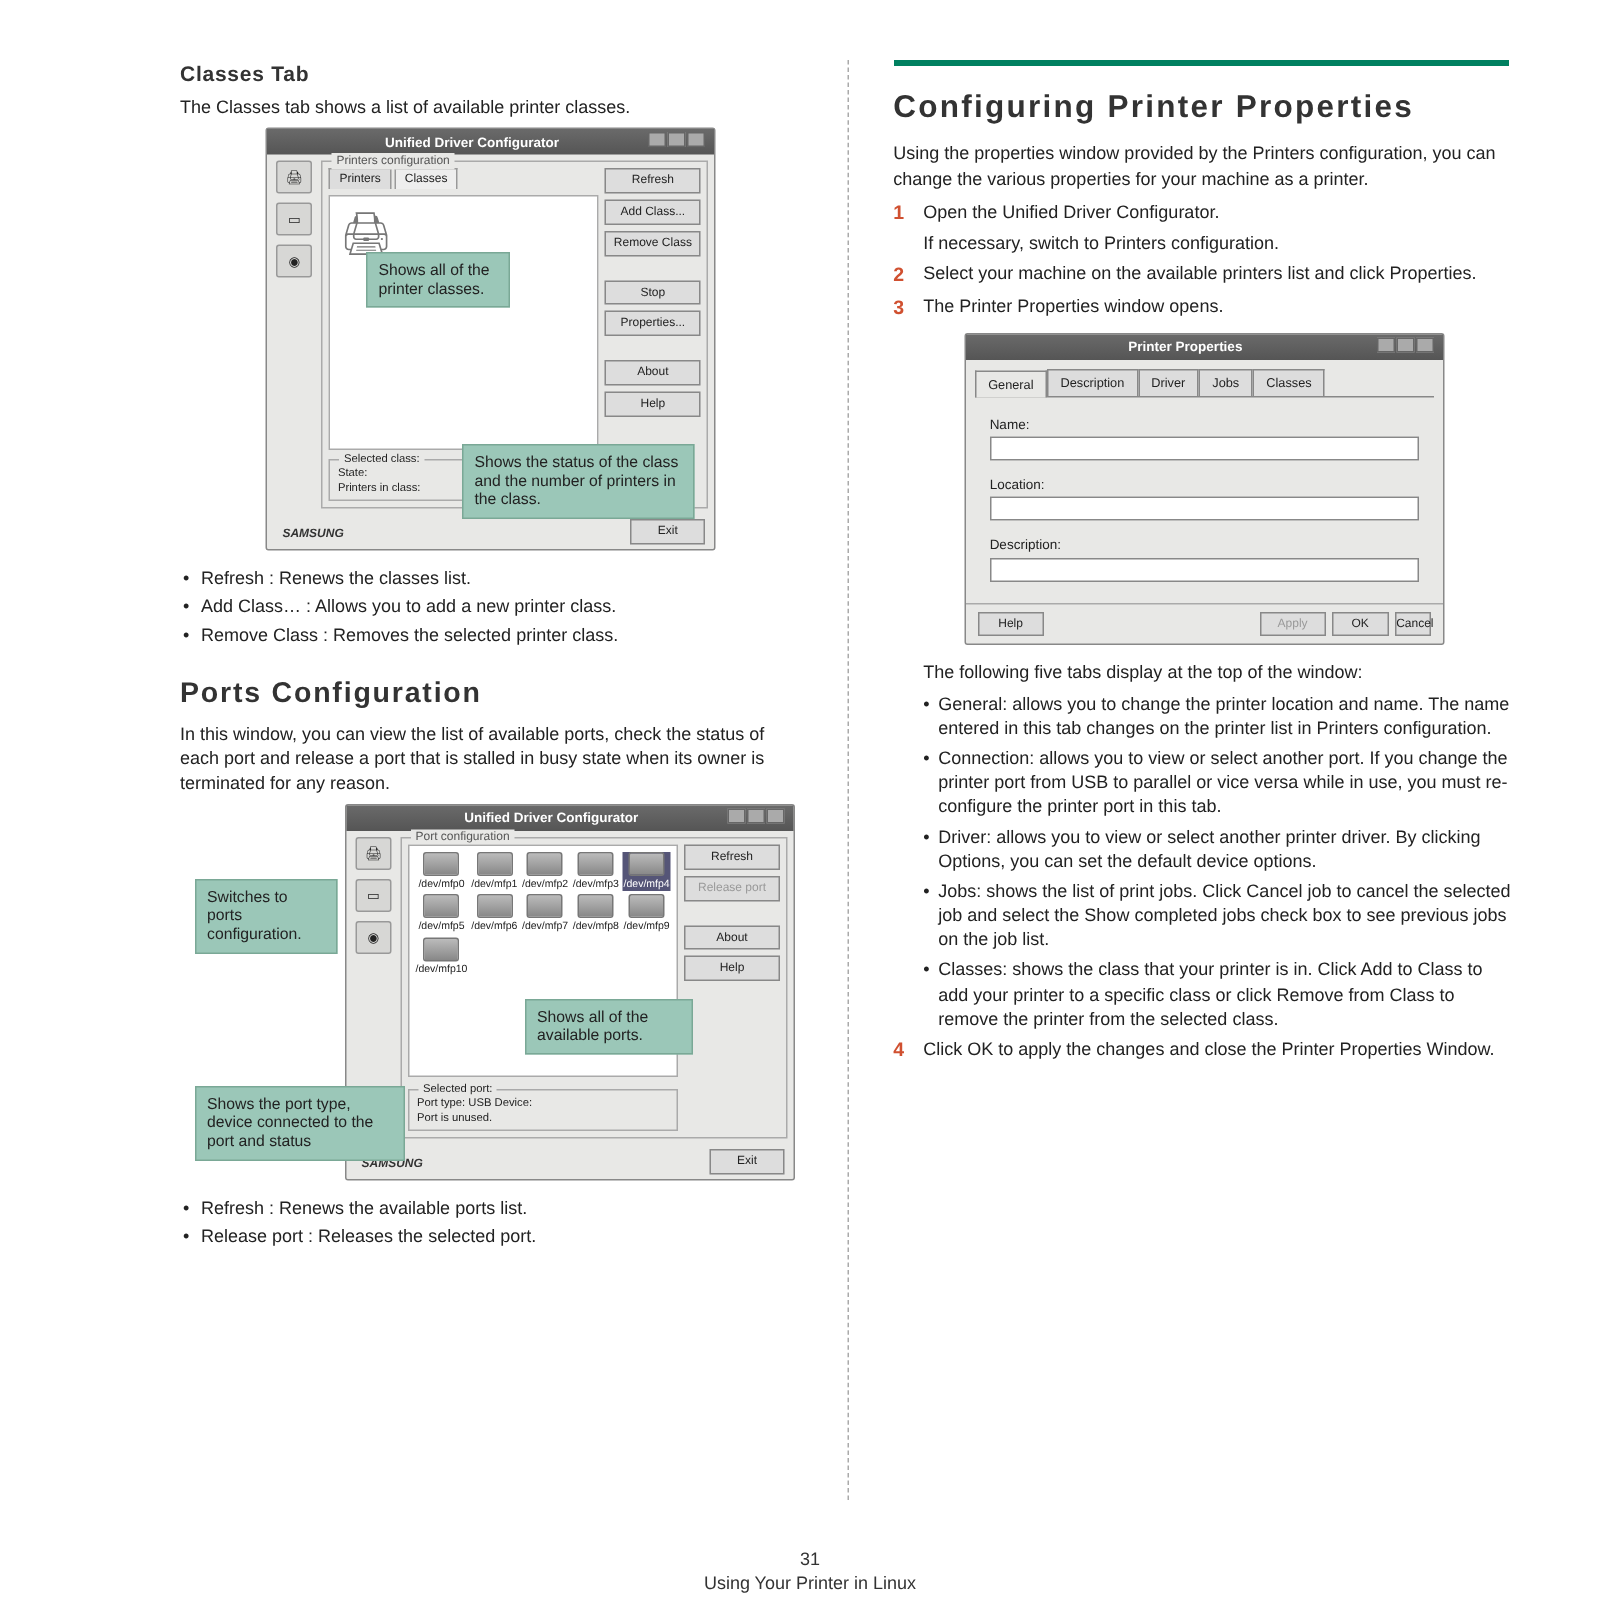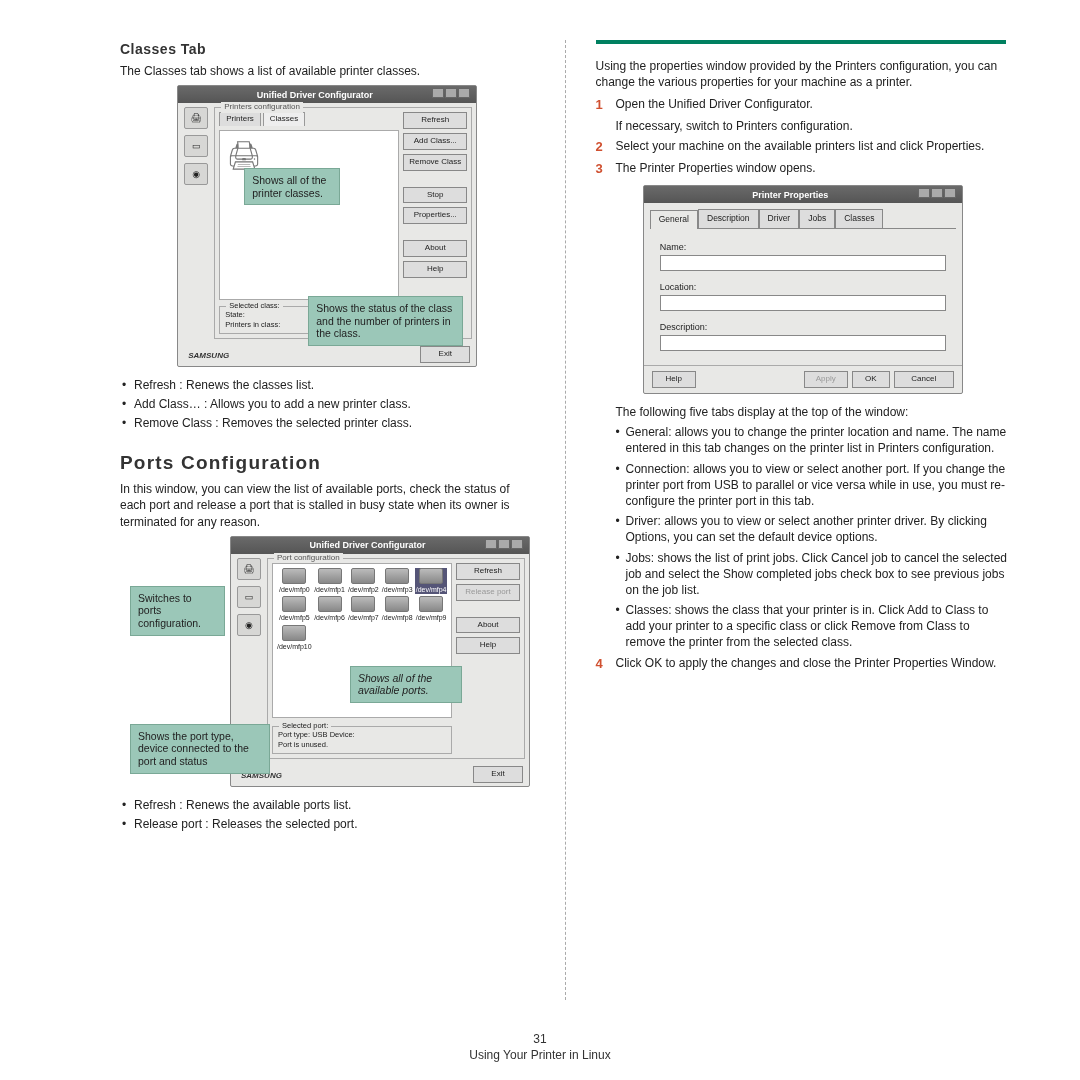--- a/index.html
+++ b/index.html
@@ -229,32 +229,33 @@
               </div>
             </div>
           </div>
         </div>
         <div class="footer-row">
           <span class="brand">SAMSUNG</span>
           <div class="btn-ui" style="width:50px;">Exit</div>
         </div>
       </div>
       <div class="callout" style="top:50px; left:-10px; width:95px;">Switches to ports configuration.</div>
-      <div class="callout" style="top:130px; left:210px; width:112px;font-style:italic;">Shows all of the available ports.</div>
+      <div class="callout" style="top:130px; left:210px; width:112px;">Shows all of the available ports.</div>
       <div class="callout" style="top:188px; left:-10px; width:140px;">Shows the port type, device connected to the port and status</div>
     </div>
 
     <div class="bullet">Refresh : Renews the available ports list.</div>
     <div class="bullet">Release port : Releases the selected port.</div>
   </div>
 
   <div class="divider"></div>
 
   <div class="col col-right">
     <div class="title-bar"></div>
+    <h2 class="main-title">Configuring Printer Properties</h2>
     <p>Using the properties window provided by the Printers configuration, you can change the various properties for your machine as a printer.</p>
 
     <div class="num-item">
         <span class="num">1</span>
         <div class="num-body">Open the Unified Driver Configurator.</div>
       </div>
     <div class="sub-indent">If necessary, switch to Printers configuration.</div>
     <div class="num-item">
         <span class="num">2</span>
         <div class="num-body">Select your machine on the available printers list and click Properties.</div>
@@ -285,21 +286,21 @@
           <div class="field-inp"></div>
           <div class="field-lbl" style="margin-top:10px;">Description:</div>
           <div class="field-inp"></div>
         </div>
       </div>
       <div class="prop-footer">
         <div class="btn-ui" style="width:44px;">Help</div>
         <div class="right">
           <div class="btn-ui" style="width:44px; color:#999;">Apply</div>
           <div class="btn-ui" style="width:38px;">OK</div>
-          <div class="btn-ui" style="width:60px;">Cancel</div>
+          <div class="btn-ui" style="width:24px;">Cancel</div>
         </div>
       </div>
     </div>
 
     <div class="sub-indent">The following five tabs display at the top of the window:</div>
     <div class="bullet-c">General: allows you to change the printer location and name. The name entered in this tab changes on the printer list in Printers configuration.</div>
     <div class="bullet-c">Connection: allows you to view or select another port. If you change the printer port from USB to parallel or vice versa while in use, you must re-configure the printer port in this tab.</div>
     <div class="bullet-c">Driver: allows you to view or select another printer driver. By clicking Options, you can set the default device options.</div>
     <div class="bullet-c">Jobs: shows the list of print jobs. Click Cancel job to cancel the selected job and select the Show completed jobs check box to see previous jobs on the job list.</div>
     <div class="bullet-c">Classes: shows the class that your printer is in. Click Add to Class to add your printer to a specific class or click Remove from Class to remove the printer from the selected class.</div>

